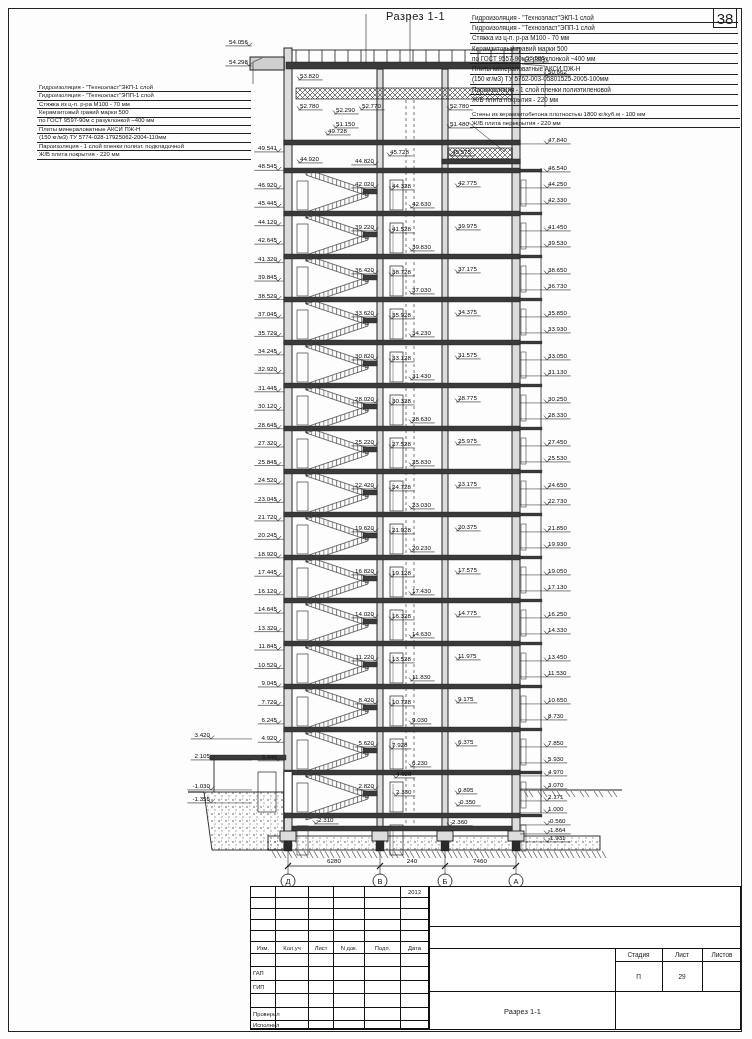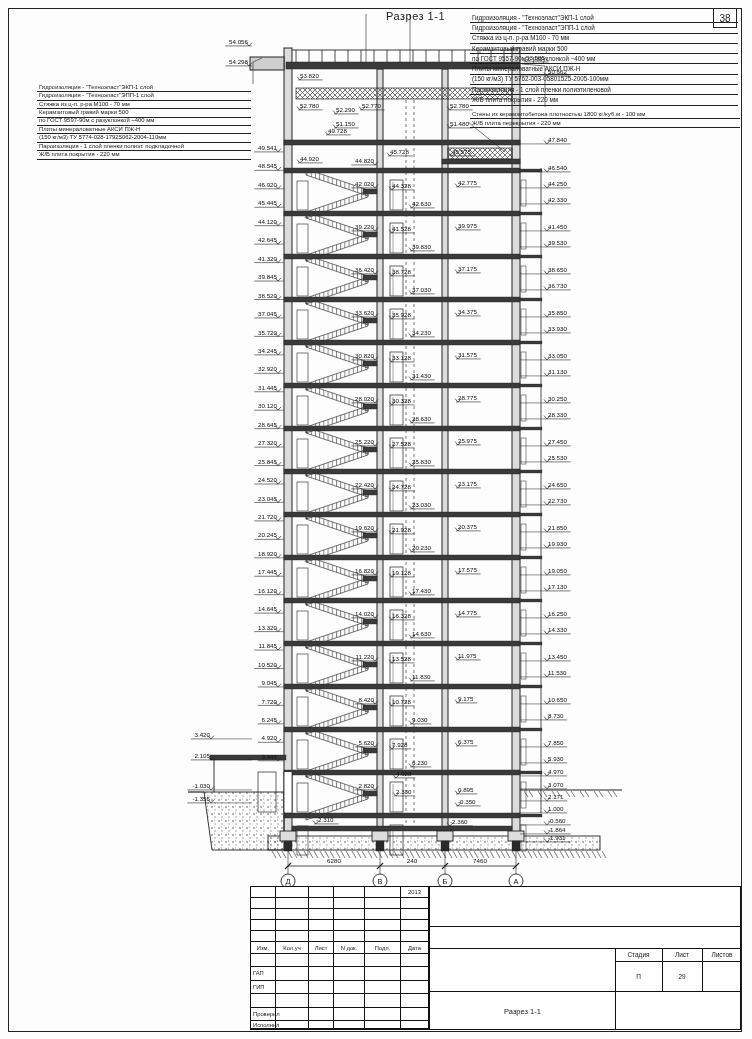--- a/index.html
+++ b/index.html
@@ -1,20 +1,20 @@
 <!DOCTYPE html>
 <html><head>
 <meta charset="utf-8">
 <style>
   html,body{margin:0;padding:0;background:#d9d9d9;}
   .sheet{position:relative;width:752px;height:1039px;background:#fdfdfd;margin:0 auto;
          font-family:"Liberation Sans",sans-serif;color:#1a1a1a;outline:1px solid #9a9a9a;overflow:hidden;}
   .frame{position:absolute;left:8px;top:8px;width:732px;height:1022px;border:1.3px solid #222;}
   .corner-box{position:absolute;left:713px;top:8px;width:22px;height:18px;border:1.3px solid #222;
-              font-size:10px;display:flex;align-items:center;justify-content:center;background:#fff;}
+              font-size:15px;display:flex;align-items:center;justify-content:center;background:#fff;}
   .page-title{position:absolute;left:386px;top:10px;font-size:11px;letter-spacing:.5px;}
   .anno{position:absolute;font-size:6.3px;line-height:1;}
   .anno .ln{border-bottom:.8px solid #222;padding:1.8px 2px 1.2px 2px;white-space:nowrap;overflow:hidden;}
   .anno-right{left:470px;top:13px;width:268px;}
   .anno-right2{left:470px;top:110px;width:270px;font-size:6px;}
   .anno-right2 .ln{padding:1.2px 2px .8px 2px;}
   .anno-left{left:37px;top:84px;width:214px;font-size:5.9px;}
   .anno-left .ln{padding:.9px 2px .6px 2px;}
   svg#sec{position:absolute;left:0;top:0;}
   

